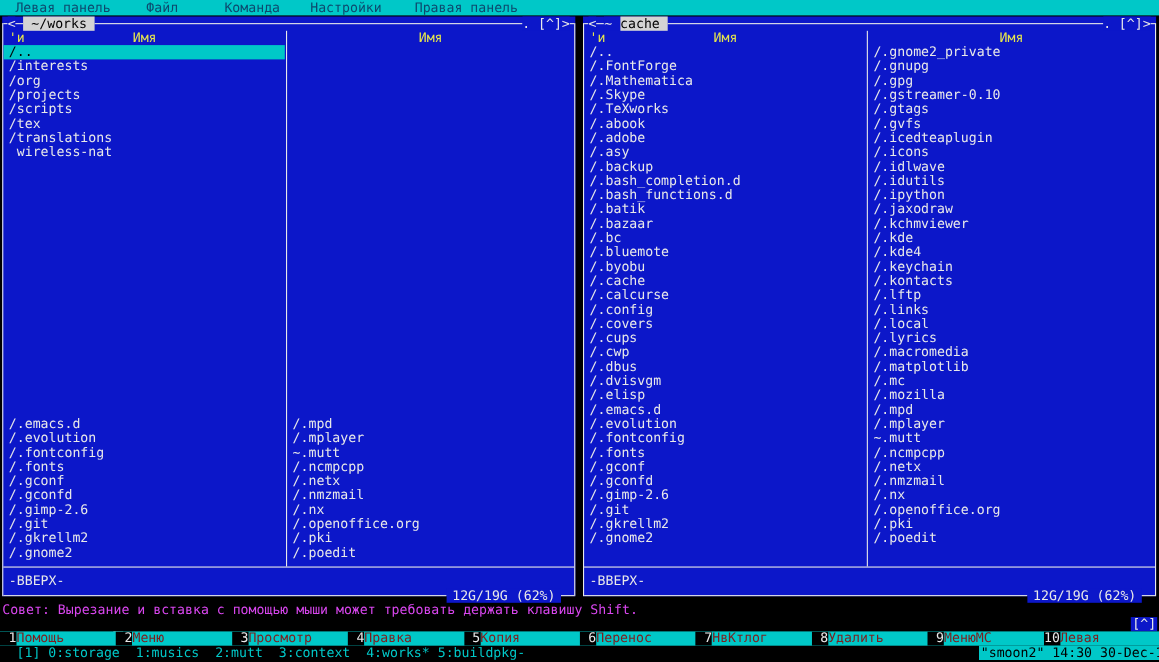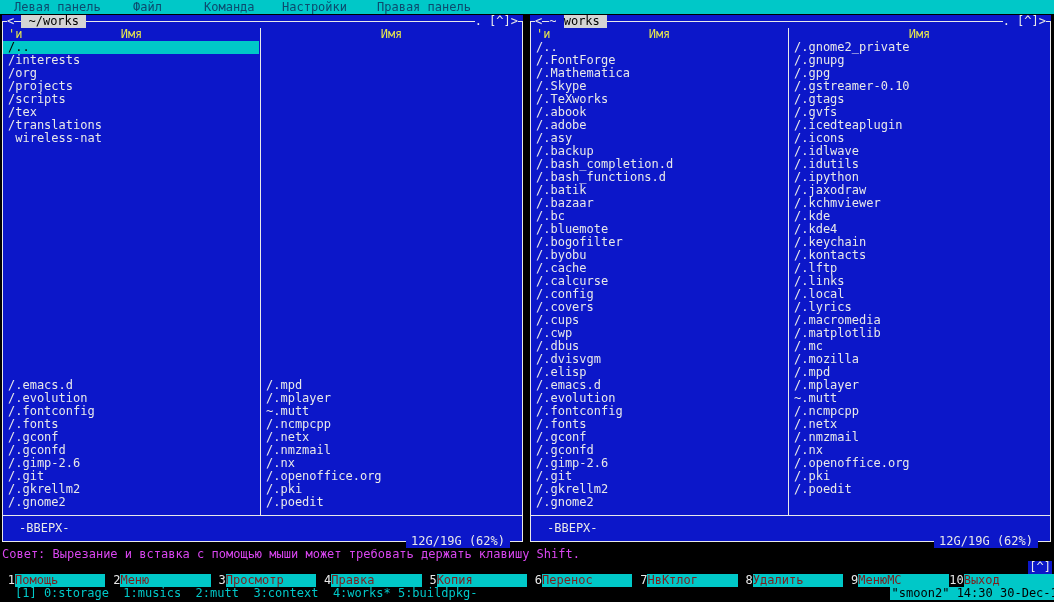--- a/index.html
+++ b/index.html
@@ -30,21 +30,21 @@
   .sortm{position:absolute;left:5px;top:0}
   .h1{position:absolute;left:0;width:257px;top:0;text-align:center}
   .h2{position:absolute;left:258px;right:0;top:0;text-align:center}
   .files{position:absolute;top:26px;height:468px;overflow:hidden}
   .c1{left:1px;width:256px}
   .c2{left:259px;right:1px}
   .file-row{height:13px;line-height:13px;padding-left:5px;white-space:pre;overflow:hidden}
   .file-row.selected{background:#00C8C8;color:#000}
   .vdiv{position:absolute;left:258px;top:13px;height:487px;width:1px;background:#E9E9E9}
   .sep{position:absolute;top:500px;left:1px;right:1px;height:1px;background:#E9E9E9}
-  .mini{position:absolute;top:507px;left:1px;right:1px;height:13px;padding-left:16px;white-space:pre}
+  .mini{position:absolute;top:507px;left:1px;right:1px;height:13px;padding-left:5px;white-space:pre}
   .fs{background:#0C17C9;padding:0 5px;color:#E9E9E9}
   .endseg{width:12px}
 
   
   .hint{position:absolute;top:548px;left:0;width:100%;height:13px;color:#d946ef;white-space:pre;padding-left:2px;box-sizing:border-box}
   .cmdline{position:absolute;top:561px;left:0;width:100%;height:13px;color:#D8D8D8;white-space:pre;padding-left:2px;box-sizing:border-box}
   .cursor{display:inline-block;width:7px;height:10px;border:1px solid #C8C8C8;vertical-align:-2px}
   .cmd-scroll{position:absolute;right:2px;top:0;background:#0C17C9;color:#E9E9E9;padding:0 1px}
   .fkeys{position:absolute;top:574px;left:0;width:100%;height:13px;background:#00C8C8;display:flex}
   .fkey{flex:1 1 0;white-space:pre;overflow:hidden;cursor:default}
@@ -153,21 +153,21 @@
   <div class="vdiv"></div>
   <div class="sep"></div>
   <div class="mini">-ВВЕРХ-</div>
   <div class="prow pbot">
     <span class="flexline"></span><span class="fs">12G/19G (62%)</span><span class="lineseg endseg"></span>
   </div>
 </div>
 
 <div class="panel" style="left:530px">
   <div class="prow ptop">
-    <span class="lineseg" style="width:4px"></span><span class="hist">&lt;</span><span class="lineseg" style="width:7px"></span><span class="outside">~ </span><span class="chip">works </span><span class="flexline"></span><span class="ctl"><span>.</span><span class="up">[^]</span><span>&gt;</span></span><span class="lineseg" style="width:4px"></span>
+    <span class="lineseg" style="width:4px"></span><span class="hist">&lt;</span><span class="lineseg" style="width:7px"></span><span class="outside">~ </span><span class="chip">cache </span><span class="flexline"></span><span class="ctl"><span>.</span><span class="up">[^]</span><span>&gt;</span></span><span class="lineseg" style="width:4px"></span>
   </div>
   <div class="phead">
     <span class="sortm">'и</span>
     <span class="h1">Имя</span>
     <span class="h2">Имя</span>
   </div>
   <div class="files c1">
       <div class="file-row">/..</div>
       <div class="file-row">/.FontForge</div>
       <div class="file-row">/.Mathematica</div>
@@ -176,21 +176,20 @@
       <div class="file-row">/.abook</div>
       <div class="file-row">/.adobe</div>
       <div class="file-row">/.asy</div>
       <div class="file-row">/.backup</div>
       <div class="file-row">/.bash_completion.d</div>
       <div class="file-row">/.bash_functions.d</div>
       <div class="file-row">/.batik</div>
       <div class="file-row">/.bazaar</div>
       <div class="file-row">/.bc</div>
       <div class="file-row">/.bluemote</div>
-      <div class="file-row">/.bogofilter</div>
       <div class="file-row">/.byobu</div>
       <div class="file-row">/.cache</div>
       <div class="file-row">/.calcurse</div>
       <div class="file-row">/.config</div>
       <div class="file-row">/.covers</div>
       <div class="file-row">/.cups</div>
       <div class="file-row">/.cwp</div>
       <div class="file-row">/.dbus</div>
       <div class="file-row">/.dvisvgm</div>
       <div class="file-row">/.elisp</div>
@@ -260,19 +259,19 @@
 <div class="fkeys">
   <span class="fkey"><span class="num">1</span><span class="lbl">Помощь</span></span>
   <span class="fkey"><span class="num">2</span><span class="lbl">Меню</span></span>
   <span class="fkey"><span class="num">3</span><span class="lbl">Просмотр</span></span>
   <span class="fkey"><span class="num">4</span><span class="lbl">Правка</span></span>
   <span class="fkey"><span class="num">5</span><span class="lbl">Копия</span></span>
   <span class="fkey"><span class="num">6</span><span class="lbl">Перенос</span></span>
   <span class="fkey"><span class="num">7</span><span class="lbl">НвКтлог</span></span>
   <span class="fkey"><span class="num">8</span><span class="lbl">Удалить</span></span>
   <span class="fkey"><span class="num">9</span><span class="lbl">МенюМС</span></span>
-  <span class="fkey"><span class="num">10</span><span class="lbl">Выход</span></span>
+  <span class="fkey"><span class="num">10</span><span class="lbl">Левая</span></span>
 </div>
 
 <div class="screenbar">
   <span class="sb-windows">[1] 0:storage  1:musics  2:mutt  3:context  4:works* 5:buildpkg-</span>
   <span class="sb-session">"smoon2" 14:30 30-Dec-10</span>
 </div>
 
 </body></html>

